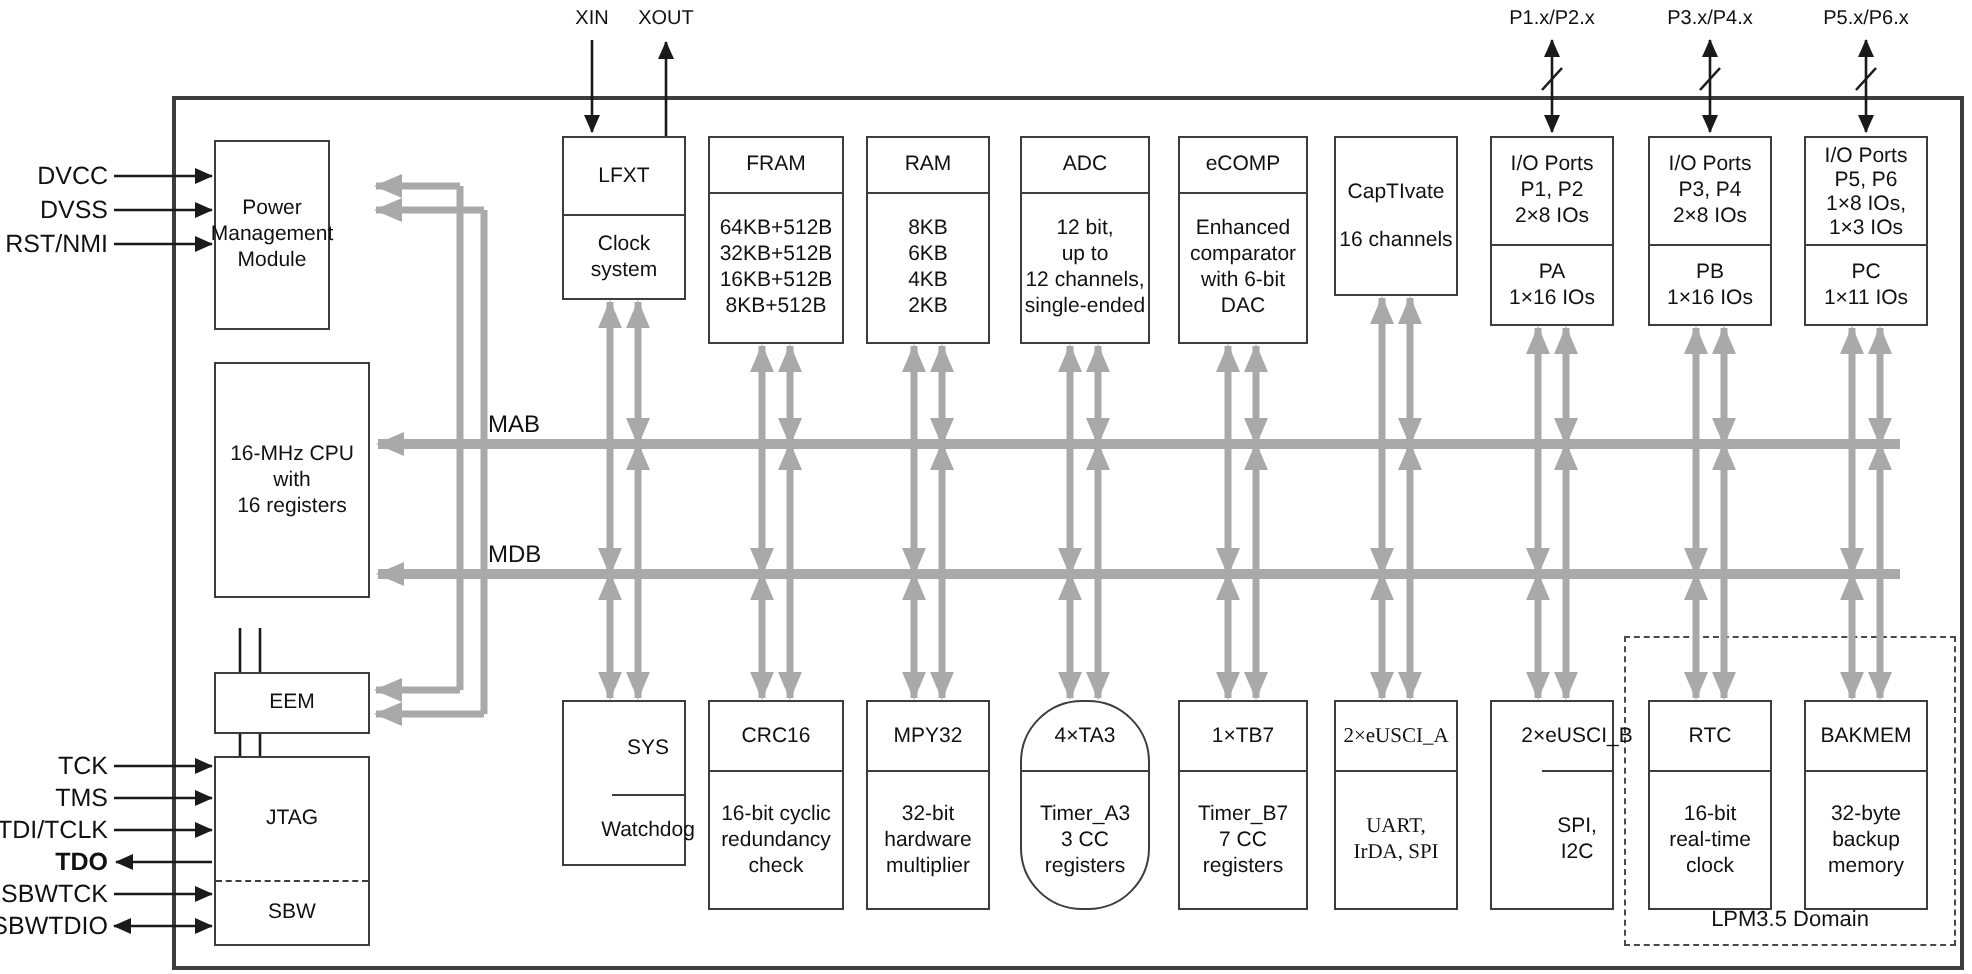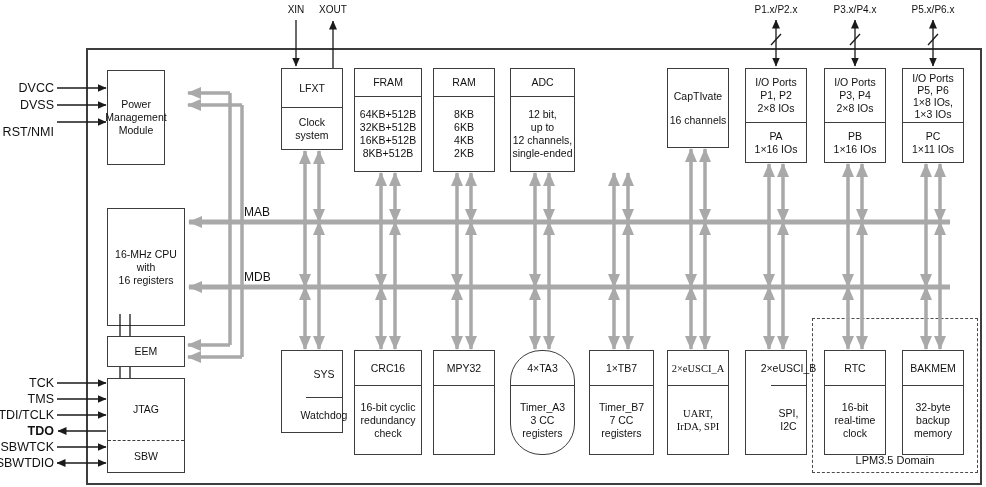--- a/index.html
+++ b/index.html
@@ -49,21 +49,21 @@
   <div class="frame"></div>
 
   <div class="lpmbox"></div>
   <div class="lpmlabel">LPM3.5 Domain</div>
 
   <div class="block" style="left:107px;top:70px;width:58px;height:95px;">
     <div class="bl lines">Power
 Management
 Module</div>
   </div>
-  <div class="block" style="left:107px;top:208px;width:78px;height:118px;">
+  <div class="block" style="left:107px;top:181px;width:78px;height:118px;">
     <div class="bl lines">16-MHz CPU
 with
 16 registers</div>
   </div>
   <div class="block" style="left:107px;top:378px;width:78px;height:95px;">
     <div class="bt jtagdash" style="height:62px">JTAG</div>
     <div class="bl">SBW</div>
   </div>
   <div class="block" style="left:107px;top:336px;width:78px;height:31px;">
     <div class="bl">EEM</div>
@@ -87,20 +87,27 @@
 6KB
 4KB
 2KB</div>
   </div>
   <div class="block" style="left:510px;top:68px;width:65px;height:104px;">
     <div class="bt" style="height:28px">ADC</div>
     <div class="bl lines">12 bit,
 up to
 12 channels,
 single-ended</div>
+  </div>
+  <div class="block" style="left:589px;top:68px;width:65px;height:104px;">
+    <div class="bt" style="height:28px">eCOMP</div>
+    <div class="bl lines">Enhanced
+comparator
+with 6-bit
+DAC</div>
   </div>
   <div class="block" style="left:667px;top:68px;width:62px;height:80px;">
     <div class="bl">
       <div>CapTIvate</div>
       <div style="height:11px"></div>
       <div class="lines">16 channels</div>
     </div>
   </div>
   <div class="block" style="left:745px;top:68px;width:62px;height:95px;">
     <div class="bt lines" style="height:54px">I/O Ports
@@ -130,20 +137,23 @@
     <div class="bl lines">Watchdog</div>
   </div>
   <div class="block" style="left:354px;top:350px;width:68px;height:105px;">
     <div class="bt" style="height:35px">CRC16</div>
     <div class="bl lines">16-bit cyclic
 redundancy
 check</div>
   </div>
   <div class="block" style="left:433px;top:350px;width:62px;height:105px;">
     <div class="bt" style="height:35px">MPY32</div>
+    <div class="bl lines">32-bit
+hardware
+multiplier</div>
   </div>
   <div class="block" style="left:510px;top:350px;width:65px;height:105px;border-radius:31px;">
     <div class="bt" style="height:35px">4×TA3</div>
     <div class="bl lines">Timer_A3
 3 CC
 registers</div>
   </div>
   <div class="block" style="left:589px;top:350px;width:65px;height:105px;">
     <div class="bt" style="height:35px">1×TB7</div>
     <div class="bl lines">Timer_B7
@@ -176,21 +186,21 @@
   <div class="buslabel" style="left:244px;top:270px;">MDB</div>
 
   <div class="tpin" style="left:296px;">XIN</div>
   <div class="tpin" style="left:333px;">XOUT</div>
   <div class="tpin" style="left:776px;">P1.x/P2.x</div>
   <div class="tpin" style="left:855px;">P3.x/P4.x</div>
   <div class="tpin" style="left:933px;">P5.x/P6.x</div>
 
   <div class="lpin" style="top:81px;">DVCC</div>
   <div class="lpin" style="top:98px;">DVSS</div>
-  <div class="lpin" style="top:125px;margin-left:28px;">RST/NMI</div>
+  <div class="lpin" style="top:115px;margin-left:28px;">RST/NMI</div>
   <div class="lpin" style="top:376px;">TCK</div>
   <div class="lpin" style="top:392px;">TMS</div>
   <div class="lpin" style="top:408px;">TDI/TCLK</div>
   <div class="lpin" style="top:424px;font-weight:bold;">TDO</div>
   <div class="lpin" style="top:440px;">SBWTCK</div>
   <div class="lpin" style="top:456px;">SBWTDIO</div>
 
   <svg id="wires" width="986" height="487">
     <defs>
       <marker id="ag" markerUnits="userSpaceOnUse" markerWidth="14" markerHeight="12" refX="13" refY="6" orient="auto-start-reverse">

